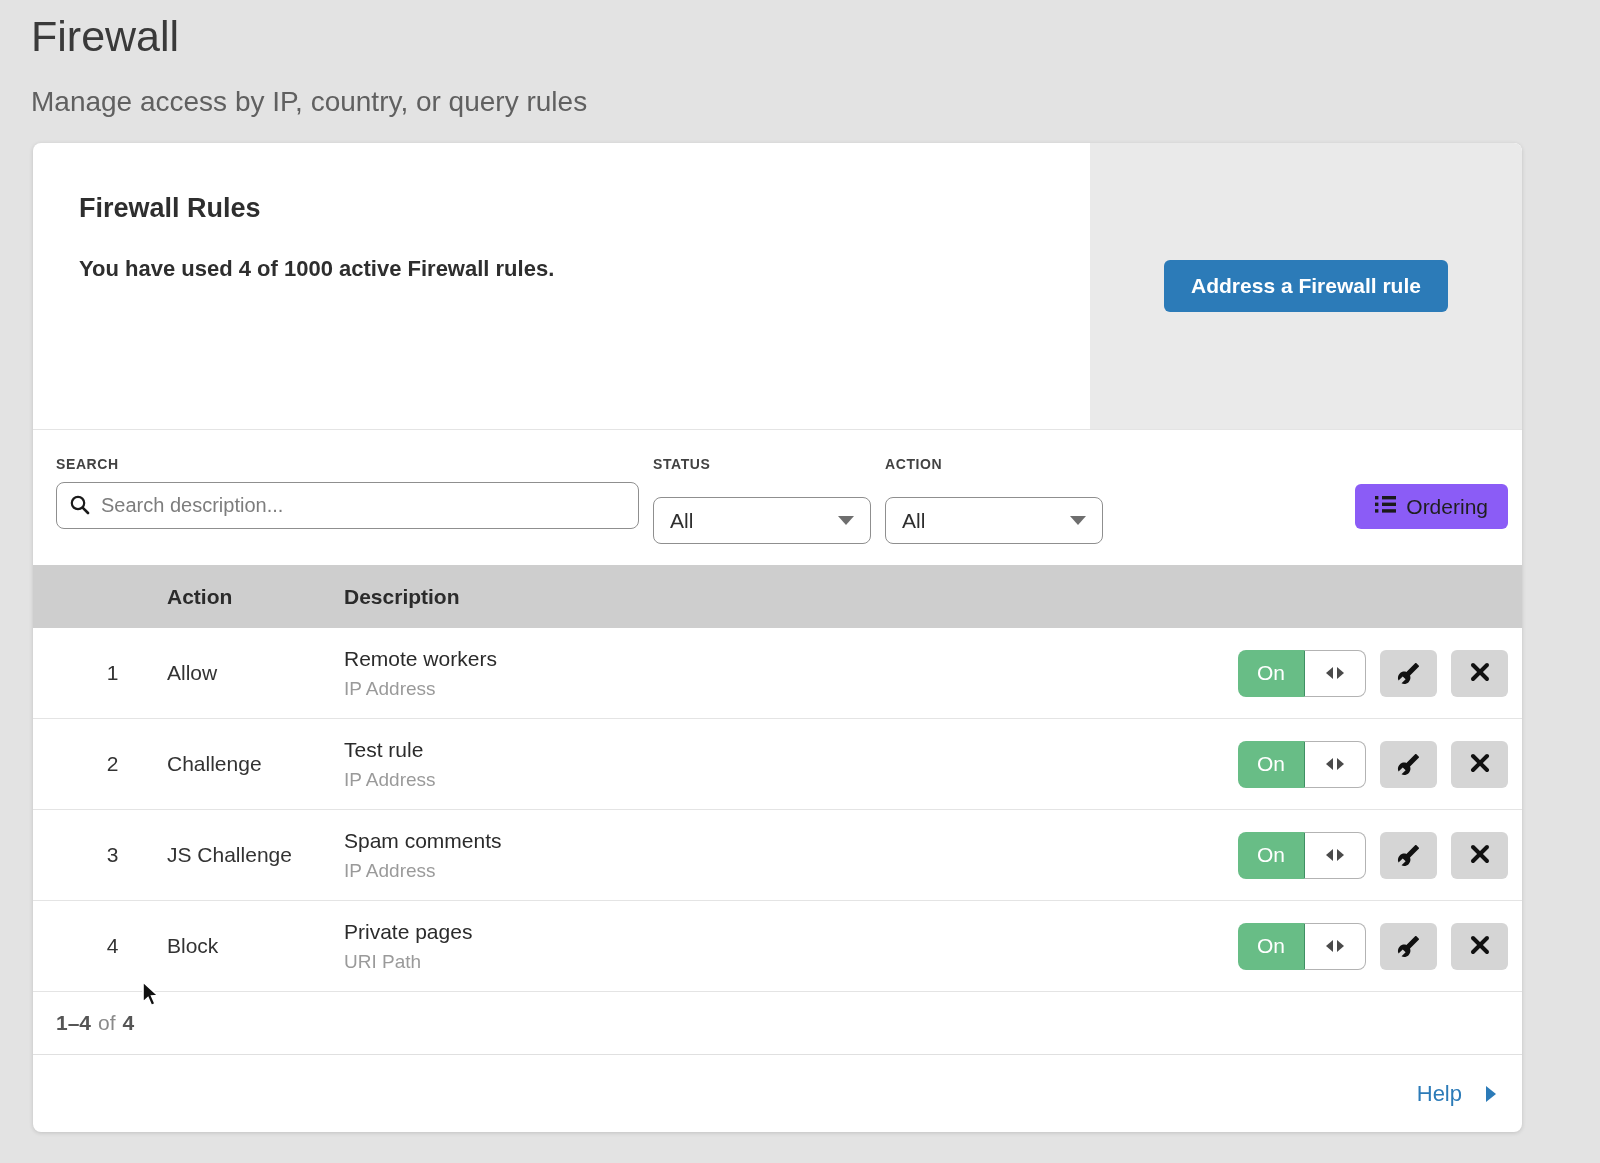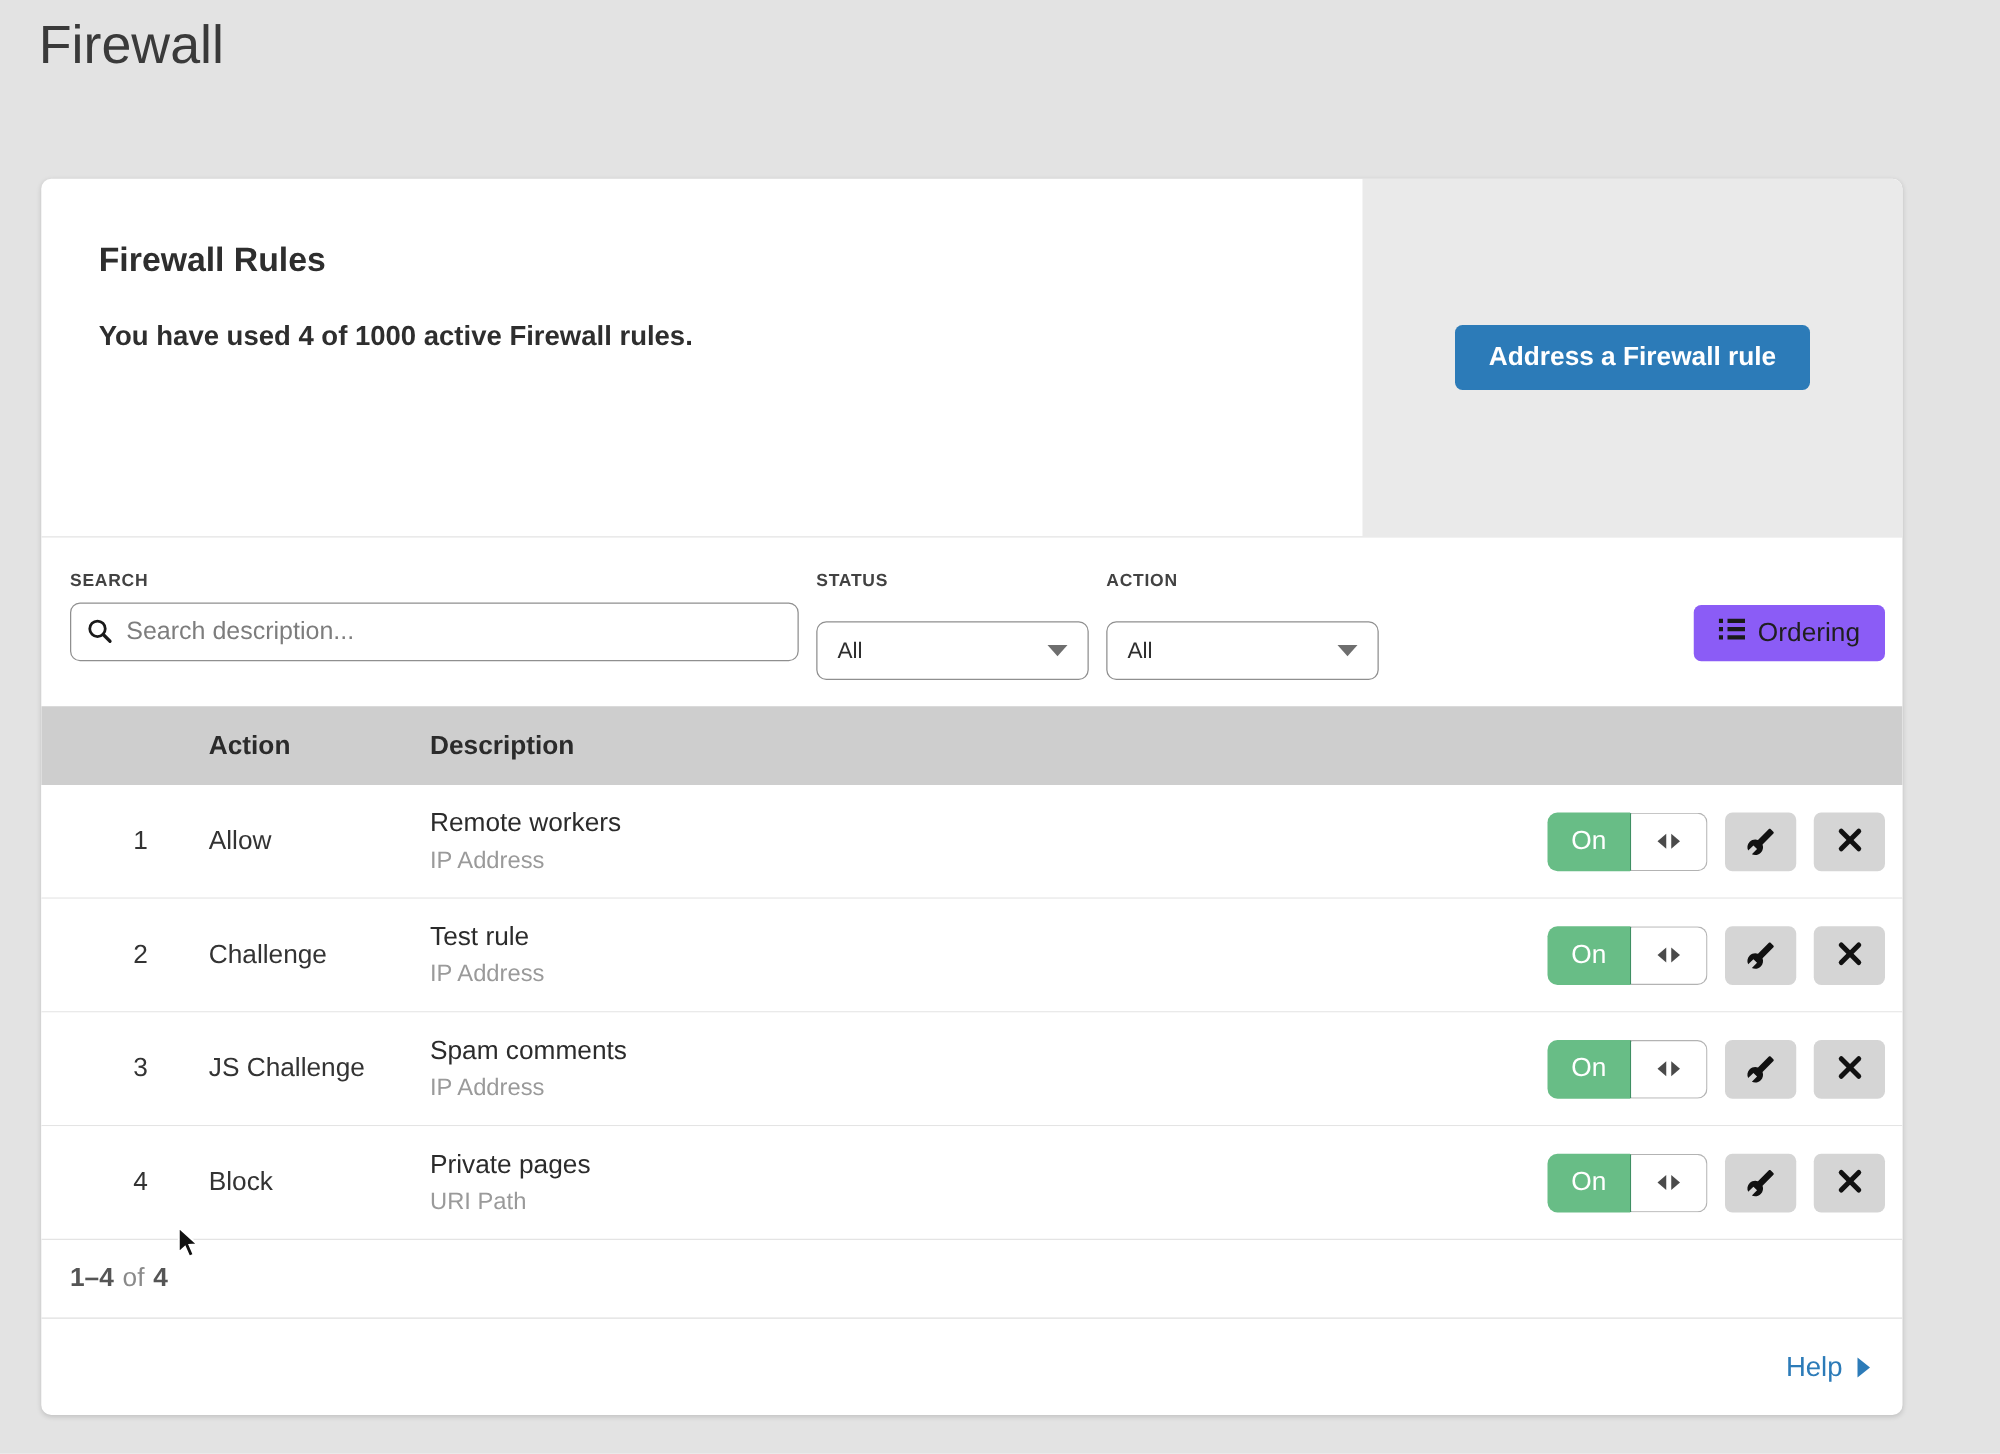--- a/index.html
+++ b/index.html
@@ -62,21 +62,21 @@
     font-size:20px; color:#333; background:#fff; outline:none;
   }
   .search-input::placeholder { color:#7d7d7d; }
   .search-icon { position:absolute; left:13px; top:12px; width:22px; height:22px; }
   .select-group { width:218px; margin-left:14px;gap:15px; }
   .select-box {
     height:47px; border:1px solid #8f8f8f; border-radius:8px; background:#fff;
     display:flex; align-items:center; justify-content:space-between;
     padding:0 16px; cursor:pointer;
   }
-  .select-value { font-size:18px; color:#2e2e2e; }
+  .select-value { font-size:21px; color:#2e2e2e; }
   .select-caret {
     width:0; height:0;
     border-left:8px solid transparent; border-right:8px solid transparent;
     border-top:9px solid #6e6e6e;
   }
   .ordering-btn {
     margin-left:auto; margin-top:28px; align-self:flex-start;
     height:45px; padding:0 20px;
     background:#8b5cf6; border:none; border-radius:6px;
     display:flex; align-items:center; gap:10px;
@@ -134,37 +134,38 @@
   }
   .wrench-icon svg { transform:scaleY(-1); display:block; }
 
   
   .tfoot { height:63px; display:flex; align-items:center; padding-left:23px;
     border-bottom:1px solid #e0e0e0; font-size:21px; }
   .range-strong { font-weight:700; color:#555; }
   .range-of { color:#8a8a8a; margin:0 7px; }
   .help-row { height:77px; display:flex; align-items:center; justify-content:flex-end; padding-right:26px; }
   .help-link {
-    display:flex; align-items:center; gap:12px;
+    display:flex; align-items:center; gap:24px;
     color:#2c7bb8; font-size:22px; text-decoration:none; cursor:pointer;
   }
   .help-arrow {
     width:0; height:0;
     border-top:8px solid transparent; border-bottom:8px solid transparent;
     border-left:10px solid #2c7bb8;
   }
 
   
   .mouse-cursor { position:absolute; left:141px; top:981px; pointer-events:none; }
 </style>
 </head>
 <body>
 
 <div class="page-header">
   <h1 class="page-title">Firewall</h1>
+  <p class="page-subtitle">Manage access by IP, country, or query rules</p>
 </div>
 
 <div class="card">
 
   <section class="top-section">
     <div class="info-panel">
       <h2 class="info-heading">Firewall Rules</h2>
       <p class="info-usage">You have used 4 of 1000 active Firewall rules.</p>
     </div>
     <div class="cta-panel">

